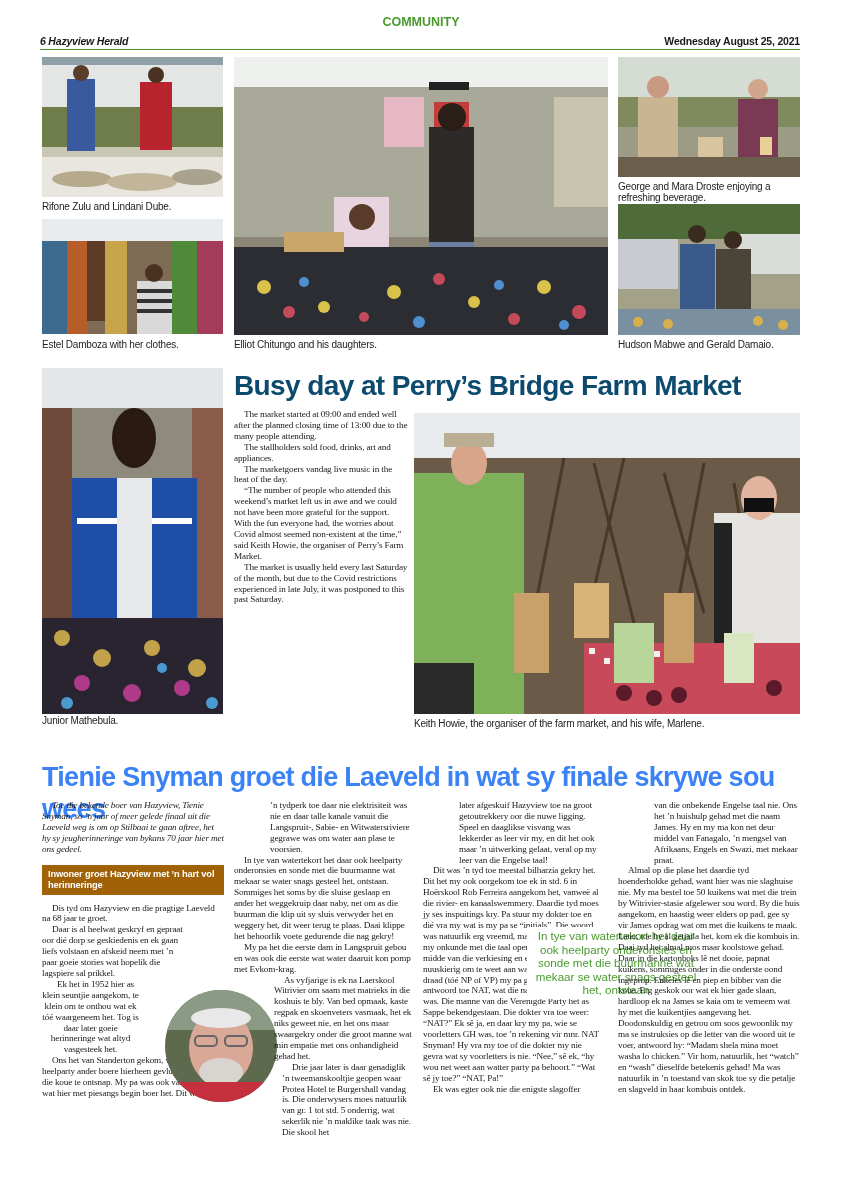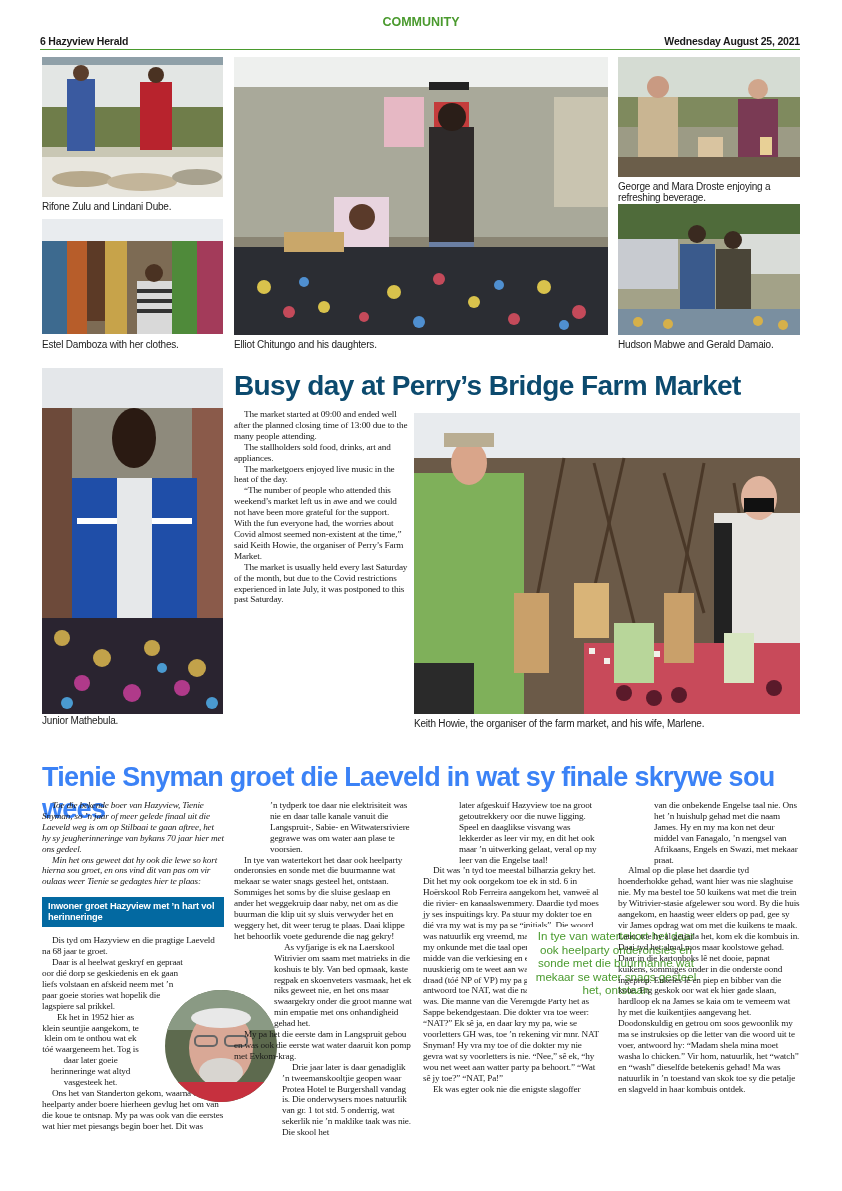--- a/index.html
+++ b/index.html
@@ -9,28 +9,28 @@
   .section { font-family: "Liberation Sans", sans-serif; font-size: 12.5px; font-weight: bold; color: #4a9a2e; top: 15px; left: 0; width: 842px; text-align: center; }
   .rule { top: 49px; left: 40px; width: 760px; height: 1px; background: #4a9a2e; }
   .photo { overflow: hidden; }
   .caption { font-family: "Liberation Sans", sans-serif; font-size: 10px; line-height: 11px; color: #222; letter-spacing: -0.2px; }
   .headline1 { font-family: "Liberation Sans", sans-serif; font-size: 28px; line-height: 32px; letter-spacing: -0.6px; color: #0c4a6e; }
   .headline2 { font-family: "Liberation Sans", sans-serif; font-size: 27px; line-height: 32px; letter-spacing: -0.7px; color: #3b82f6; }
   .body { font-size: 9.2px; line-height: 10.9px; text-align: left; letter-spacing: -0.15px; }
   .body p { text-indent: 10px; }
   .body p.noind { text-indent: 0; margin-left: 36px; }
   .intro { font-style: italic; }
-  .subhead { background: #0369a1; color: #fff; font-family: "Liberation Sans", sans-serif; font-weight: bold; font-size: 9.3px; line-height: 11px; padding: 4px 6px; }
+  .subhead { background: #a16207; color: #fff; font-family: "Liberation Sans", sans-serif; font-weight: bold; font-size: 9.3px; line-height: 11px; padding: 4px 6px; }
   .pullquote { font-family: "Liberation Sans", sans-serif; font-size: 11.6px; line-height: 13.5px; color: #4a9a2e; text-align: center; }
   .portrait { border-radius: 50%; overflow: hidden; }
 </style>
 </head>
 <body>
 
-<div class="abs folio" style="left:40px;">6 Hazyview Herald</div>
+<div class="abs folio" style="left:40px;font-style:italic;">6 Hazyview Herald</div>
 <div class="abs section">COMMUNITY</div>
 <div class="abs folio" style="right:42px;">Wednesday August 25, 2021</div>
 <div class="abs rule"></div>
 
 <div class="abs photo" style="left:42px;top:57px;width:181px;height:140px;">
   <svg width="181" height="140">
     <rect width="181" height="140" fill="#c9c7b4"></rect>
     <rect y="0" width="181" height="50" fill="#e3e6e4"></rect>
     <rect y="50" width="181" height="40" fill="#6f7d4a"></rect>
     <rect x="0" y="100" width="181" height="40" fill="#e8e6de"></rect>
@@ -172,21 +172,21 @@
       </g>
   </svg>
 </div>
 <div class="abs caption" style="left:42px;top:715px;">Junior Mathebula.</div>
 
 <h1 class="abs headline1" style="left:234px;top:370px;width:570px;">Busy day at Perry’s Bridge Farm Market</h1>
 
 <div class="abs body" style="left:234px;top:409px;width:174px;">
   <p>The market started at 09:00 and ended well after the planned closing time of 13:00 due to the many people attending.</p>
   <p>The stallholders sold food, drinks, art and appliances.</p>
-  <p>The marketgoers enjoyed live music in the heat of the day.</p>
+  <p>The marketgoers vandag live music in the heat of the day.</p>
   <p>“The number of people who attended this weekend’s market left us in awe and we could not have been more grateful for the support. With the fun everyone had, the worries about Covid almost seemed non-existent at the time,” said Keith Howie, the organiser of Perry’s Farm Market.</p>
   <p>The market is usually held every last Saturday of the month, but due to the Covid restrictions experienced in late July, it was postponed to this past Saturday.</p>
 </div>
 
 <div class="abs photo" style="left:414px;top:413px;width:386px;height:301px;">
   <svg width="386" height="301">
     <rect width="386" height="301" fill="#6b5a48"></rect>
     <rect width="386" height="45" fill="#e8ebee"></rect>
     <g stroke="#4a3828" stroke-width="3">
         <line x1="150" y1="45" x2="120" y2="200"></line>
@@ -225,21 +225,20 @@
     <rect x="0" y="250" width="60" height="51" fill="#2a2a2a"></rect>
   </svg>
 </div>
 <div class="abs caption" style="left:414px;top:718px;">Keith Howie, the organiser of the farm market, and his wife, Marlene.</div>
 
 <h1 class="abs headline2" style="left:42px;top:761px;width:770px;">Tienie Snyman groet die Laeveld in wat sy finale skrywe sou wees</h1>
 
 <div class="abs body" style="left:42px;top:800px;width:182px;">
   <div class="intro">
     <p>Toe die bekende boer van Hazyview, Tienie Snyman, so ’n jaar of meer gelede finaal uit die Laeveld weg is om op Stilbaai te gaan aftree, het hy sy jeugherinneringe van bykans 70 jaar hier met ons gedeel.</p>
-    <p>Min het ons geweet dat hy ook die lewe so kort hierna sou groet, en ons vind dit van pas om vir oulaas weer Tienie se gedagtes hier te plaas:</p>
   </div>
   <div class="subhead" style="margin-top:10px;margin-bottom:8px;">Inwoner groet Hazyview met ’n hart vol herinneringe</div>
   <p>Dis tyd om Hazyview en die pragtige Laeveld na 68 jaar te groet.</p>
   <p style="padding-right:40px;">Daar is al heelwat geskryf en gepraat oor dié dorp se geskiedenis en ek gaan liefs volstaan en afskeid neem met ’n paar goeie stories wat hopelik die lagspiere sal prikkel.</p>
   <p style="padding-right:85px;text-align:center;">Ek het in 1952 hier as klein seuntjie aangekom, te klein om te onthou wat ek tóé waargeneem het. Tog is daar later goeie herinneringe wat altyd vasgesteek het.</p>
   <p>Ons het van Standerton gekom, waarna daar ook heelparty ander boere hierheen gevlug het om van die koue te ontsnap. My pa was ook van die eerstes wat hier met piesangs begin boer het. Dit was</p>
 </div>
 
 <div class="abs portrait" style="left:165px;top:990px;width:112px;height:112px;">
   <svg width="112" height="112">
@@ -250,22 +249,22 @@
     <rect x="30" y="46" width="22" height="10" rx="4" fill="none" stroke="#666" stroke-width="2"></rect>
       <rect x="60" y="46" width="22" height="10" rx="4" fill="none" stroke="#666" stroke-width="2"></rect>
     <ellipse cx="56" cy="82" rx="22" ry="14" fill="#d8d5d0"></ellipse>
     <rect x="10" y="92" width="92" height="20" fill="#c6303e"></rect>
   </svg>
 </div>
 
 <div class="abs body" style="left:234px;top:800px;width:178px;">
   <p class="noind">’n tydperk toe daar nie elektrisiteit was nie en daar talle kanale vanuit die Langspruit-, Sabie- en Witwatersriviere gegrawe was om water aan plase te voorsien.</p>
   <p>In tye van watertekort het daar ook heelparty onderonsies en sonde met die buurmanne wat mekaar se water snags gesteel het, ontstaan. Sommiges het soms by die sluise geslaap en ander het weggekruip daar naby, net om as die buurman die klip uit sy sluis verwyder het en weggery het, dit weer terug te plaas. Daai klippe het behoorlik voete gedurende die nag gekry!</p>
+  <p>My pa het die eerste dam in Langspruit gebou en was ook die eerste wat water daaruit kon pomp met Evkom-krag.</p>
   <p style="padding-left:40px;">As vyfjarige is ek na Laerskool Witrivier om saam met matrieks in die koshuis te bly. Van bed opmaak, kaste regpak en skoenveters vasmaak, het ek niks geweet nie, en het ons maar swaargekry onder die groot manne wat min empatie met ons onhandigheid gehad het.</p>
-  <p>My pa het die eerste dam in Langspruit gebou en was ook die eerste wat water daaruit kon pomp met Evkom-krag.</p>
   <p style="padding-left:48px;">Drie jaar later is daar genadiglik ’n tweemanskooltjie geopen waar Protea Hotel te Burgershall vandag is. Die onderwysers moes natuurlik van gr. 1 tot std. 5 onderrig, wat sekerlik nie ’n maklike taak was nie. Die skool het</p>
 </div>
 
 <div class="abs body" style="left:423px;top:800px;width:178px;">
   <p class="noind">later afgeskuif Hazyview toe na groot getoutrekkery oor die nuwe ligging. Speel en daaglikse visvang was lekkerder as leer vir my, en dit het ook maar ’n uitwerking gelaat, veral op my leer van die Engelse taal!</p>
   <p style="padding-right:0;">Dit was ’n tyd toe meestal bilharzia gekry het. Dit het my ook oorgekom toe ek in std. 6 in Hoërskool Rob Ferreira aangekom het, vanweë al die rivier- en kanaalswemmery. Daardie tyd moes jy ses inspuitings kry. Pa stuur my dokter toe en dié vra my wat is my pa se “initials”. Die woord was natuurlik erg vreemd, maar ek wou darem nie my onkunde met die taal openbaar nie. Dit was te midde van die verkiesing en ek neem aan hy is nuuskierig om te weet aan watter kant van die draad (tóé NP of VP) my pa gestaan het. Ek antwoord toe NAT, wat die nasionaliste genoem was. Die manne van die Verenigde Party het as Sappe bekendgestaan. Die dokter vra toe weer: “NAT?” Ek sê ja, en daar kry my pa, wie se voorletters GH was, toe ’n rekening vir mnr. NAT Snyman! Hy vra my toe of die dokter my nie gevra wat sy voorletters is nie. “Nee,” sê ek, “hy wou net weet aan watter party pa behoort.” “Wat sê jy toe?” “NAT, Pa!”</p>
   <p>Ek was egter ook nie die enigste slagoffer</p>
 </div>
 
 <div class="abs pullquote" style="left:527px;top:927px;width:178px;background:#fff;padding:2px 0;">In tye van watertekort het daar ook heelparty onderonsies en sonde met die buurmanne wat mekaar se water snags gesteel het, ontstaan</div>

